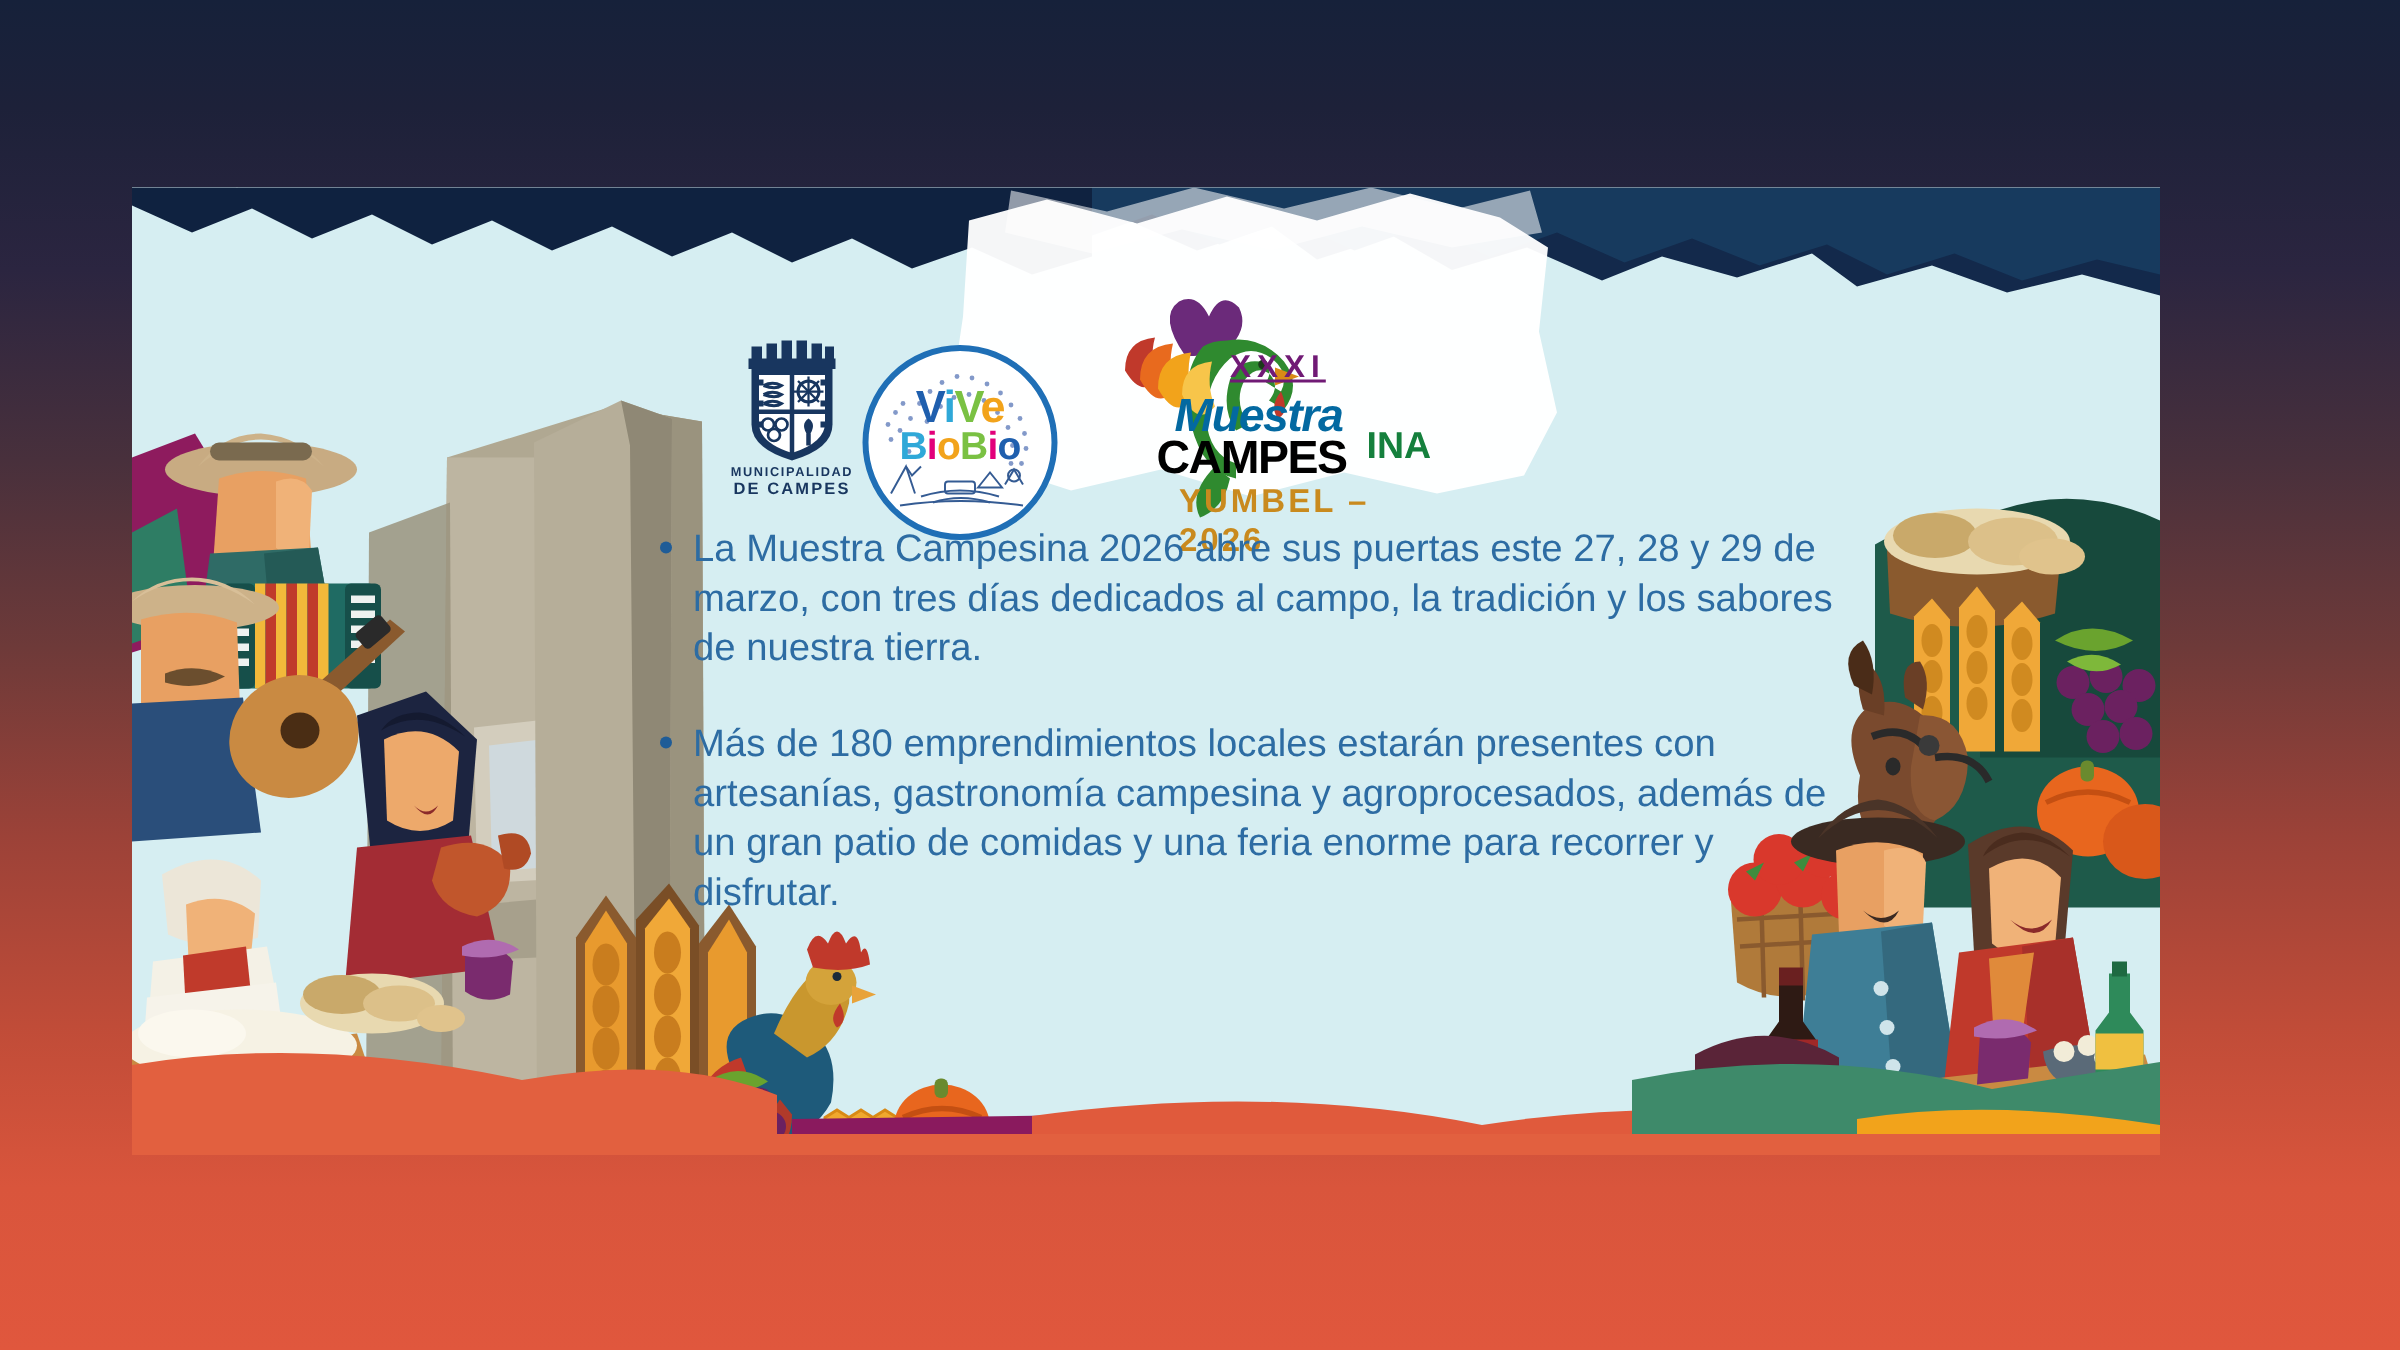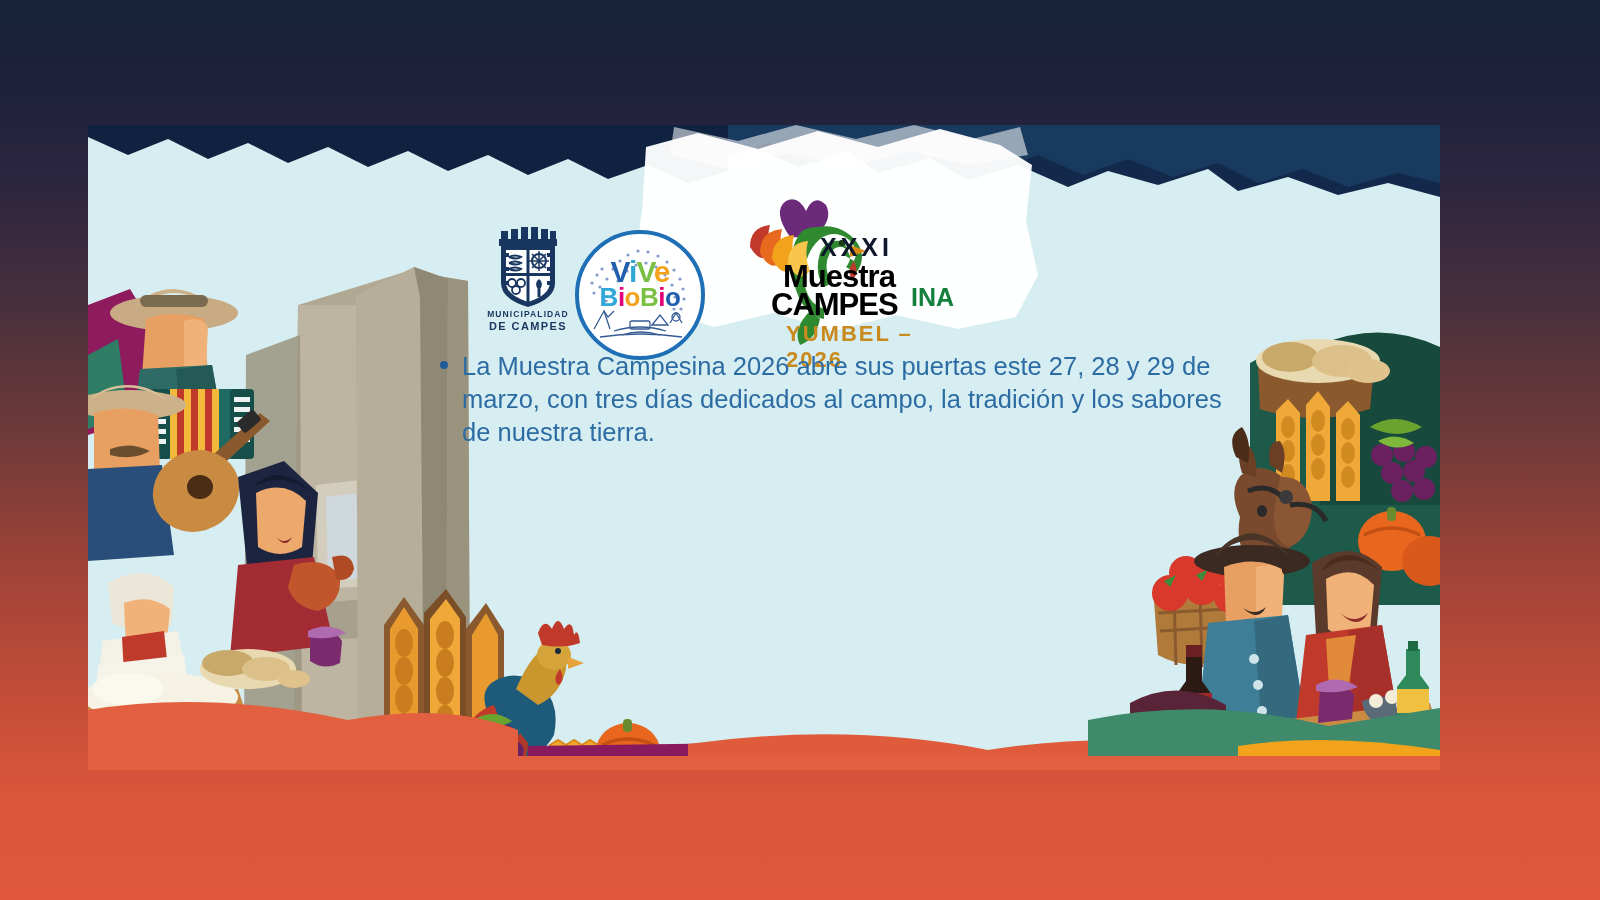--- a/index.html
+++ b/index.html
@@ -55,22 +55,22 @@
   #logo-muni .mtext b { font-size:11px; font-weight:700; letter-spacing:1.4px; display:block;}
 
   
   #logo-vive { left:482px; top:52px; width:140px; height:140px; }
   .vive-word { position:absolute; width:100%; text-align:center; font-weight:800; }
   .vive1 { top:30px; font-size:30px; letter-spacing:-1px; }
   .vive2 { top:57px; font-size:26px; letter-spacing:-0.5px;}
 
   
   #logo-event { left:640px; top:18px; width:230px; height:160px; }
-  .ev-xxxi { position:absolute; left:92px; top:42px; font-size:25px; font-weight:800; color:#0f172a; letter-spacing:4px; font-family:"Liberation Sans", sans-serif;}
-  .ev-muestra { position:absolute; left:55px; top:68px; font-size:31px; font-weight:800; color:#000000; letter-spacing:-1px;}
+  .ev-xxxi { position:absolute; left:92px; top:42px; font-size:21px; font-weight:800; color:#701a75; letter-spacing:4px; font-family:"Liberation Sans", sans-serif;text-decoration:underline;}
+  .ev-muestra { position:absolute; left:55px; top:68px; font-size:31px; font-weight:800; color:#0369a1; font-style:italic; letter-spacing:-1px;}
   .ev-campesina { position:absolute; left:43px; top:96px; font-size:31px; font-weight:700; color:#000000; letter-spacing:-1px;}
   .ev-ina { position:absolute; left:183px; top:92px; font-size:25px; font-weight:800; color:#15803d;}
   .ev-year { position:absolute; left:58px; top:130px; font-size:22px; font-weight:800; color:#c98a1e; letter-spacing:2px;}
 
   
   #logo-gore { left:1043px; top:52px; width:96px; }
   .gore-top { font-size:11.5px; font-weight:700; color:#2a2a33; line-height:1.0; letter-spacing:0.3px;}
   .gore-img { width:84px; height:68px; margin-top:3px; }
   .gore-b1 { font-size:9px; font-weight:700; color:#6a9a3a; letter-spacing:1.4px; margin-top:4px;}
   .gore-b2 { font-size:17px; font-weight:800; color:#6a9a3a; letter-spacing:0.4px; line-height:1;}
@@ -555,15 +555,21 @@
 
   </div>
 
   <div id="body-text">
     <div class="bullet-row">
       <span class="bullet-dot">
           <i></i>
         </span>
       <span class="bullet-txt"> La Muestra Campesina 2026 abre sus puertas este 27, 28 y 29 de marzo, con tres días dedicados al campo, la tradición y los sabores de nuestra tierra.</span>
     </div>
+    <div class="bullet-row">
+      <span class="bullet-dot">
+          <i></i>
+        </span>
+      <span class="bullet-txt"> Más de 180 emprendimientos locales estarán presentes con artesanías, gastronomía campesina y agroprocesados, además de un gran patio de comidas y una feria enorme para recorrer y disfrutar.</span>
+    </div>
   </div>
 
 </div>
 
 </body></html>

